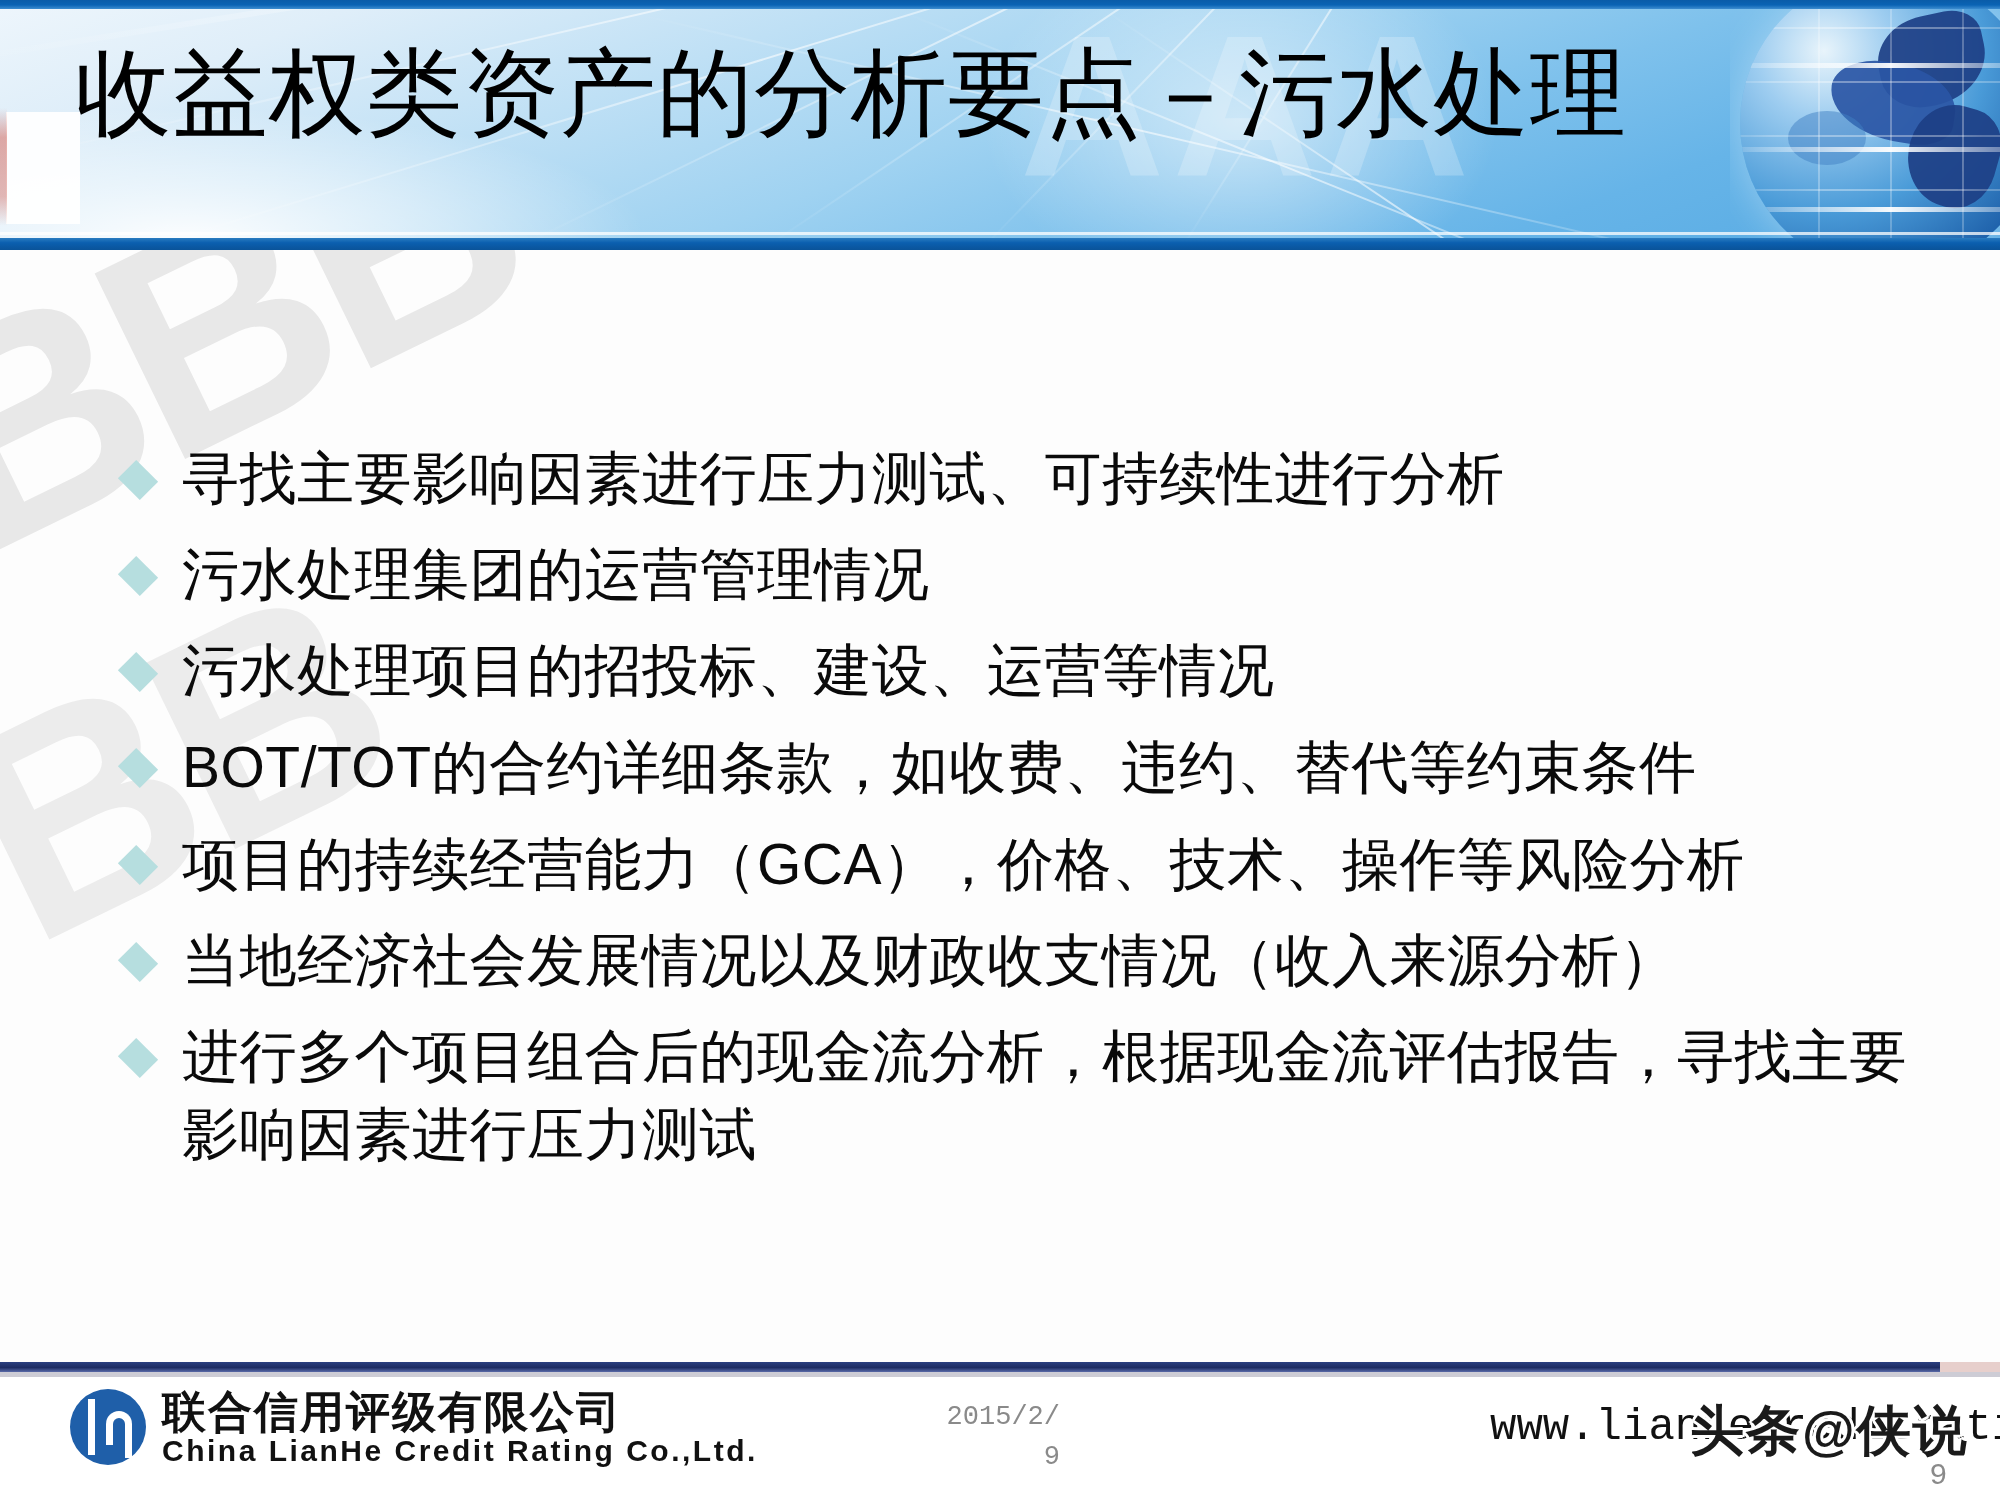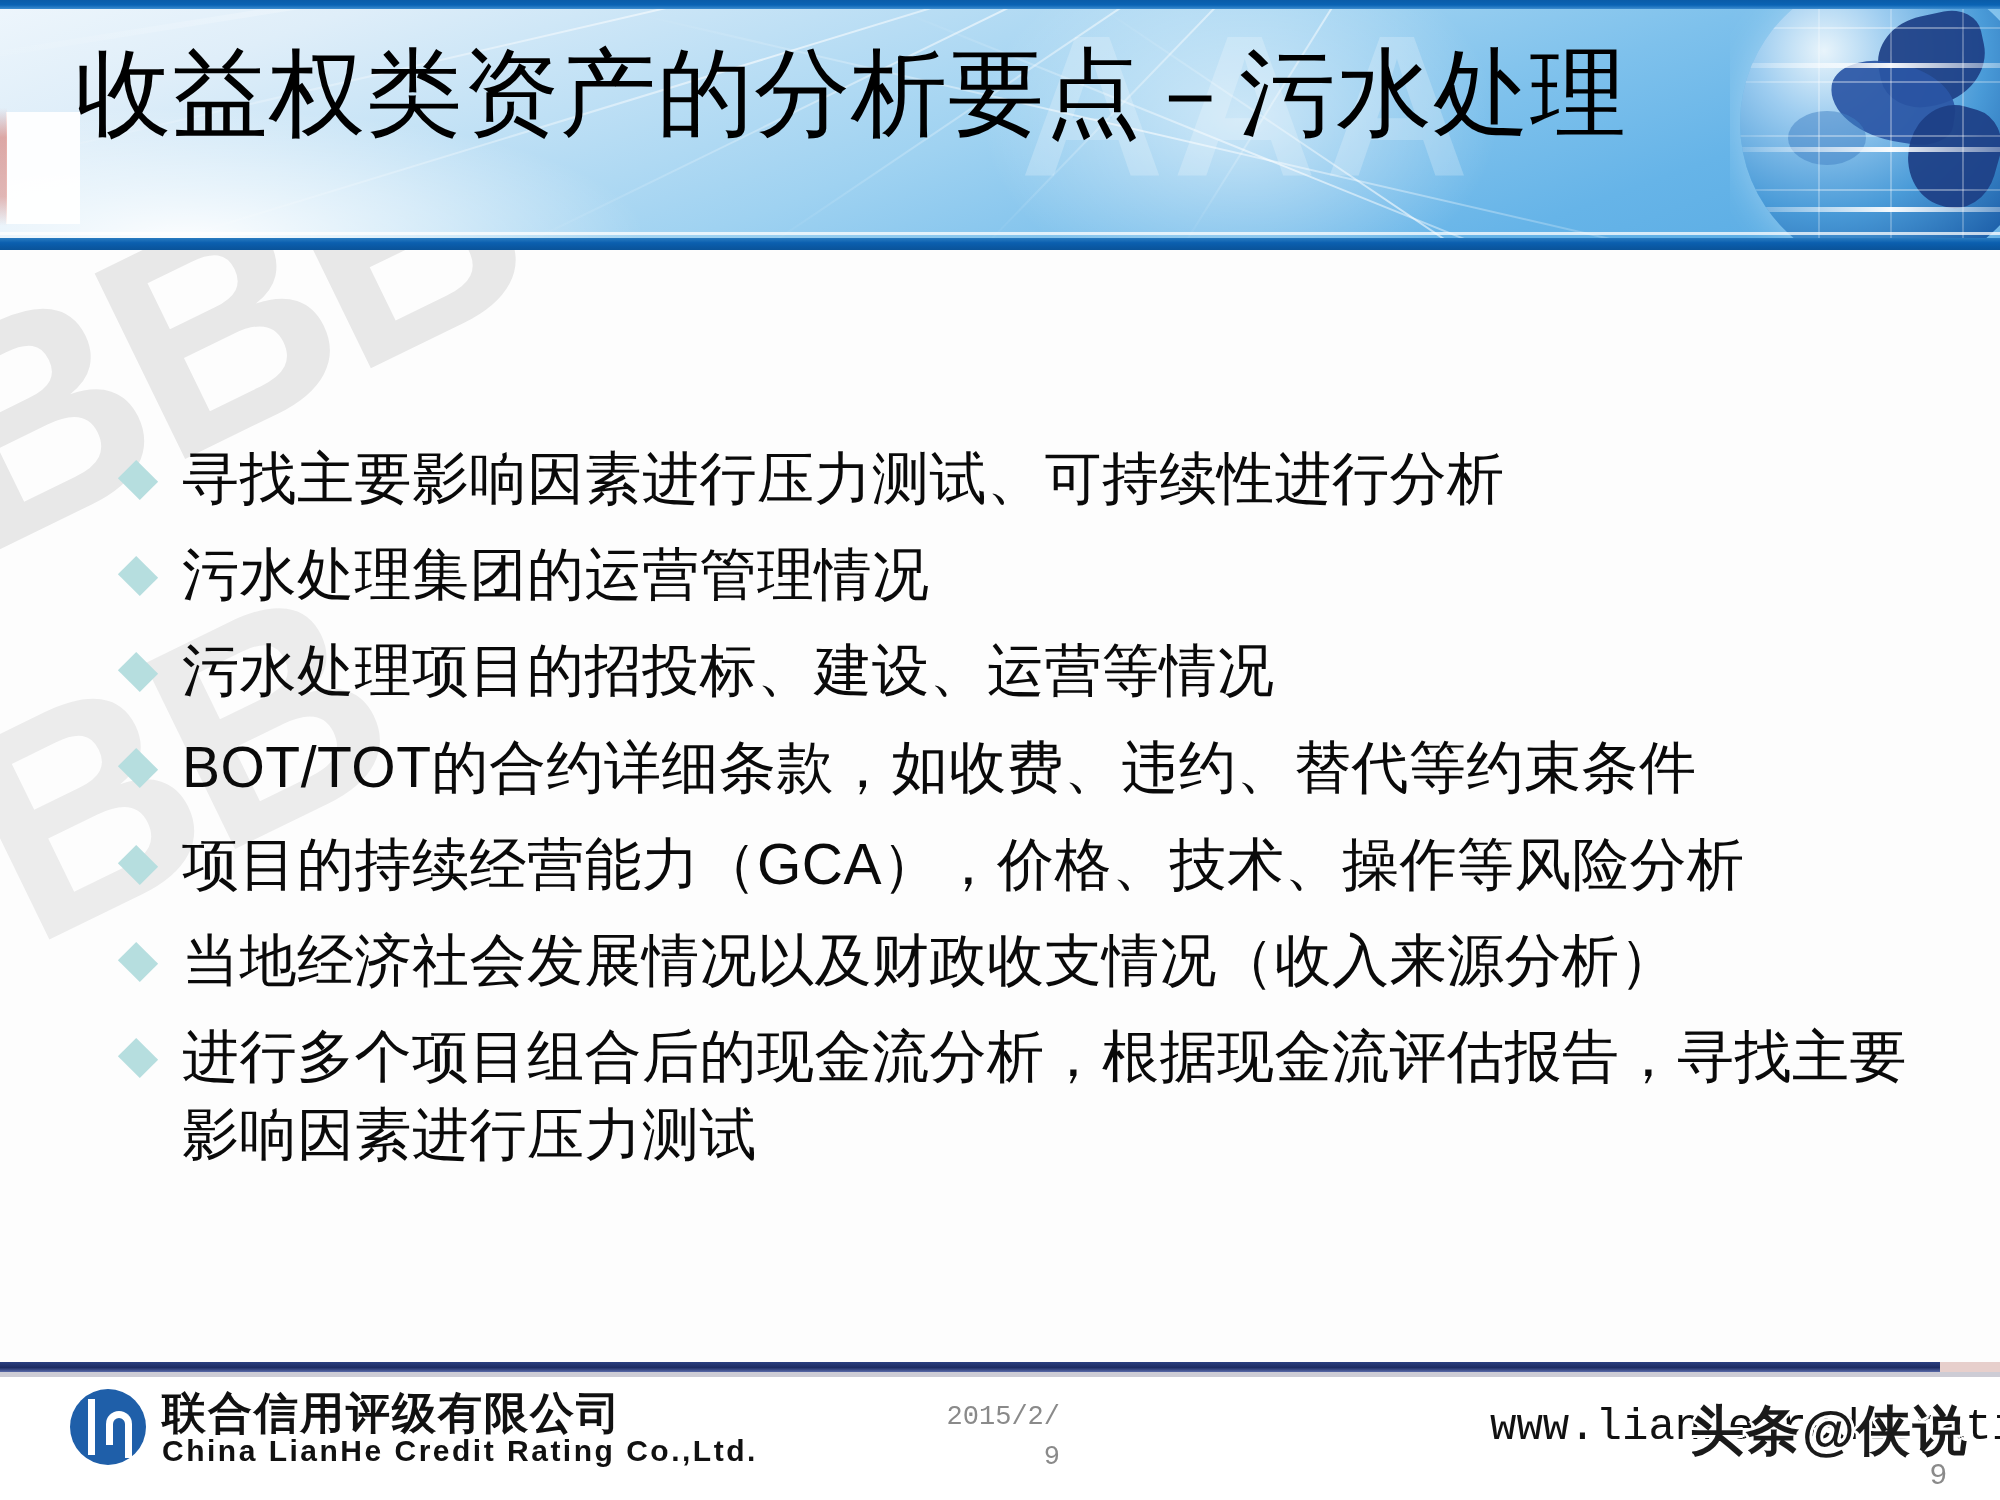--- a/index.html
+++ b/index.html
@@ -308,21 +308,21 @@
     box-sizing: border-box;
   }
   .logo-mark .lm-h::after {
     content: "";
     position: absolute;
     left: 12px; top: 20px;
     width: 7px; height: 20px;
     background: #ffffff;
   }
   .logo-text-cn {
-    font-family: Liberation Sans, sans-serif;
+    font-family: Liberation Serif, serif;
     font-weight: 700;
     font-size: 44px;
     line-height: 48px;
     color: #111111;
     letter-spacing: 2px;
   }
   .logo-text-en {
     font-family: "Liberation Sans", "DejaVu Sans", sans-serif;
     font-weight: 700;
     font-size: 30px;

